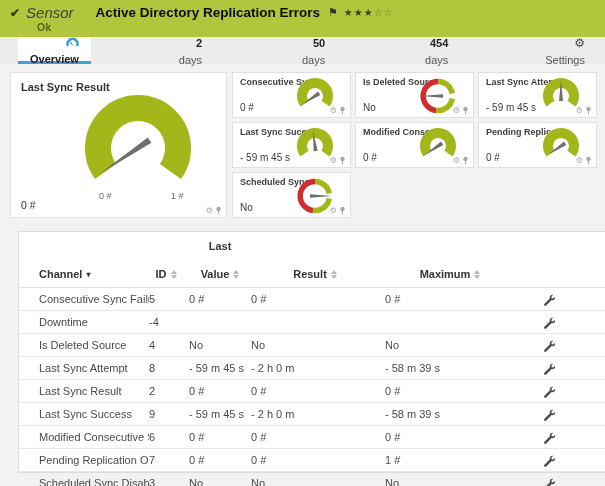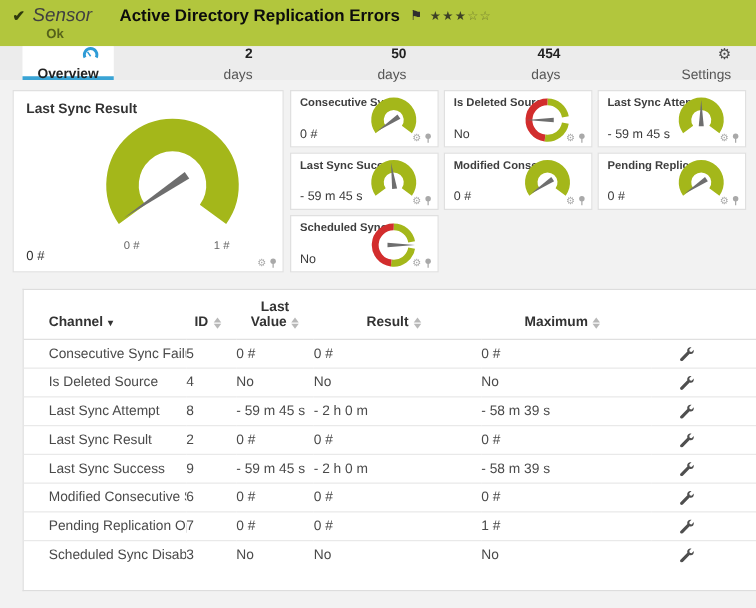--- a/index.html
+++ b/index.html
@@ -57,21 +57,21 @@
   table { width:100%; border-collapse:collapse; font-size:11px; color:#4a4a4a;
           table-layout:fixed; }
   th { font-weight:bold; color:#333; vertical-align:bottom; padding-bottom:7px; }
   col.c-chan { width:130px; } col.c-id { width:40px; } col.c-last { width:62px; }
   col.c-min { width:134px; } col.c-max { width:136px; } col.c-ico { width:85px; }
   th.left, td.left { text-align:left; padding-left:20px; }
   th.right, td.right { padding-right:6px; }
   th.center { }
   td { height:23px; border-top:1px solid #e9e9e9; white-space:nowrap; overflow:hidden; }
   thead th { border-bottom:1px solid #e0e0e0; }
-  .hflex { display:inline-flex; align-items:center; gap:4px; }
+  .hflex { display:inline-flex; align-items:center; gap:4px;margin-top:16px; }
   .caret { color:#333; font-size:8px; }
   .sort { display:inline-flex; flex-direction:column; gap:1px; cursor:pointer; }
   .sort i { display:block; width:0; height:0; border-left:3px solid transparent;
             border-right:3px solid transparent; }
   .sort .up { border-bottom:4px solid #b8b8b8; }
   .sort .dn { border-top:4px solid #b8b8b8; }
   td.ico { text-align:left; padding-left:22px; }
   td.ico svg { cursor:pointer; vertical-align:middle; }
 </style>
 </head>
@@ -312,20 +312,30 @@
             <td class="left">Consecutive Sync Failur...</td>
             <td class="right">5</td>
             <td class="right">0 #</td>
             <td class="right">0 #</td>
             <td class="right">0 #</td>
             <td class="ico"><svg width="12" height="12" viewBox="0 0 16 16">
                 <path fill="#4f4f4f" d="M12.4 1c-1.9 0-3.4 1.5-3.4 3.4 0 .4.1.9.2 1.3L1.9 13c-.7.7-.7 1.7 0 2.4.7.7 1.7.7 2.4 0l7.3-7.3c.4.1.8.2 1.3.2 1.9 0 3.4-1.5 3.4-3.4 0-.5-.1-.9-.2-1.3l-2.4 2.4-2-.5-.5-2 2.4-2.4c-.4-.1-.8-.1-1.2-.1z"></path>
               </svg></td>
           </tr>
           <tr>
+            <td class="left">Downtime</td>
+            <td class="right">-4</td>
+            <td class="right"></td>
+            <td class="right"></td>
+            <td class="right"></td>
+            <td class="ico"><svg width="12" height="12" viewBox="0 0 16 16">
+                <path fill="#4f4f4f" d="M12.4 1c-1.9 0-3.4 1.5-3.4 3.4 0 .4.1.9.2 1.3L1.9 13c-.7.7-.7 1.7 0 2.4.7.7 1.7.7 2.4 0l7.3-7.3c.4.1.8.2 1.3.2 1.9 0 3.4-1.5 3.4-3.4 0-.5-.1-.9-.2-1.3l-2.4 2.4-2-.5-.5-2 2.4-2.4c-.4-.1-.8-.1-1.2-.1z"></path>
+              </svg></td>
+          </tr>
+          <tr>
             <td class="left">Is Deleted Source</td>
             <td class="right">4</td>
             <td class="right">No</td>
             <td class="right">No</td>
             <td class="right">No</td>
             <td class="ico"><svg width="12" height="12" viewBox="0 0 16 16">
                 <path fill="#4f4f4f" d="M12.4 1c-1.9 0-3.4 1.5-3.4 3.4 0 .4.1.9.2 1.3L1.9 13c-.7.7-.7 1.7 0 2.4.7.7 1.7.7 2.4 0l7.3-7.3c.4.1.8.2 1.3.2 1.9 0 3.4-1.5 3.4-3.4 0-.5-.1-.9-.2-1.3l-2.4 2.4-2-.5-.5-2 2.4-2.4c-.4-.1-.8-.1-1.2-.1z"></path>
               </svg></td>
           </tr>
           <tr>

